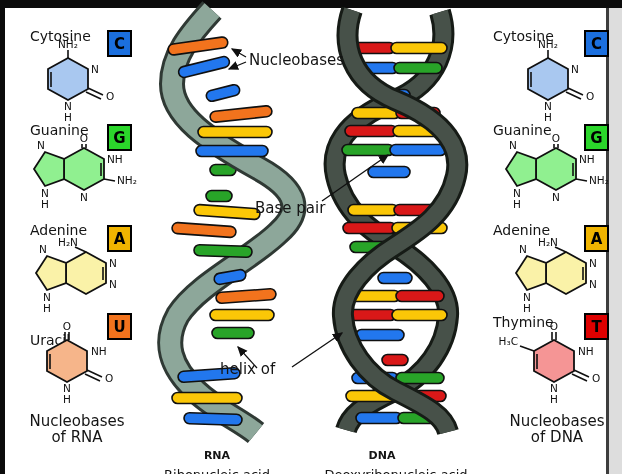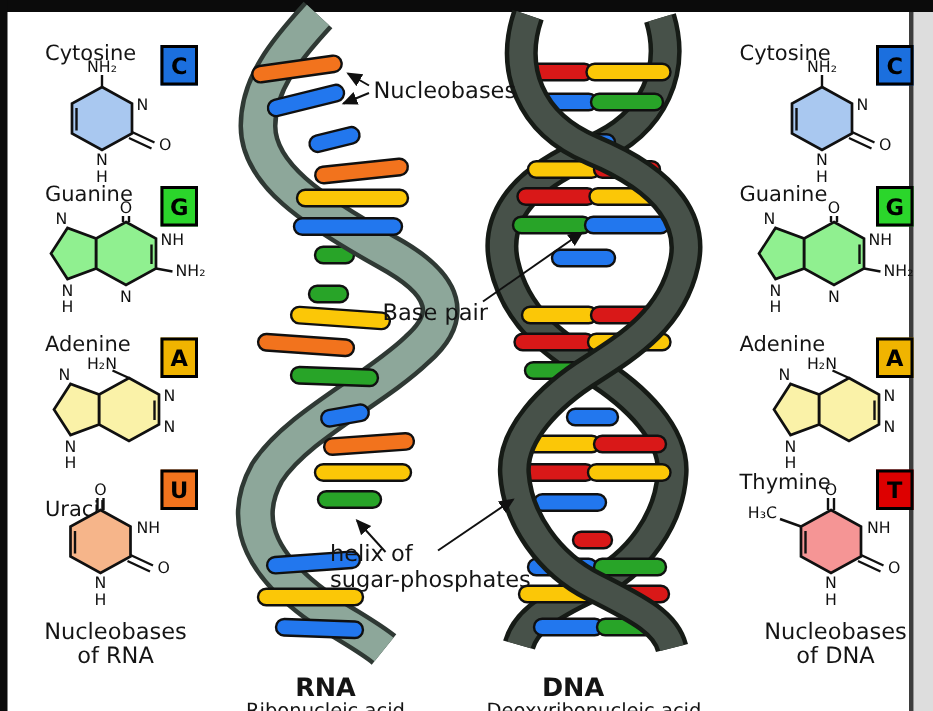--- a/index.html
+++ b/index.html
@@ -15,21 +15,21 @@
   .frame-right-line{left:606px;top:8px;width:3px;height:466px;background:#3d3d3d;}
   .frame-right-pad{left:609px;top:8px;width:13px;height:466px;background:#dddddd;}
   
   .mol-name{font-size:14px;white-space:nowrap;}
   .sym-box{
     width:21px;height:23px;border:2px solid #000;box-sizing:content-box;
     display:flex;align-items:center;justify-content:center;
     font-weight:bold;font-size:15px;color:#000;
   }
   .caption{font-size:15px;line-height:16px;text-align:center;}
-  .helix-name{font-size:17px;font-weight:bold;text-align:center;white-space:nowrap;}
+  .helix-name{font-size:11px;font-weight:bold;text-align:center;white-space:nowrap;}
   .sub-caption{font-size:13px;text-align:center;white-space:nowrap;}
   .ann{font-size:15px;white-space:nowrap;}
   .ann-center{line-height:17px;}
   
   .mol{position:absolute;overflow:visible;}
   .mol line{stroke:#101010;stroke-width:1.6;}
   .mol polygon{stroke:#101010;stroke-width:1.8;}
   .mol text{font-size:10.5px;fill:#101010;}
   #helix-overlay{position:absolute;left:0;top:0;pointer-events:none;}
 </style>
@@ -251,19 +251,18 @@
 
 <div class="abs caption" style="left:487px;top:413px;width:140px">
   <span>Nucleobases</span><br>
   <span>of DNA</span>
 </div>
 
 <div class="abs ann" style="left:249px;top:51px">Nucleobases</div>
 <div class="abs ann" style="left:255px;top:199px">Base pair</div>
 <div class="abs ann ann-center" style="left:220px;top:361px;width:126px">
   <span>helix of</span><br>
-  <span>sugar-phosphates</span>
 </div>
 
 <div class="abs helix-name" style="left:187px;top:449px;width:60px">RNA</div>
 <div class="abs helix-name" style="left:352px;top:449px;width:60px">DNA</div>
 <div class="abs sub-caption" style="left:147px;top:467px;width:140px">Ribonucleic acid</div>
 <div class="abs sub-caption" style="left:316px;top:467px;width:160px">Deoxyribonucleic acid</div>
 
 </body></html>

